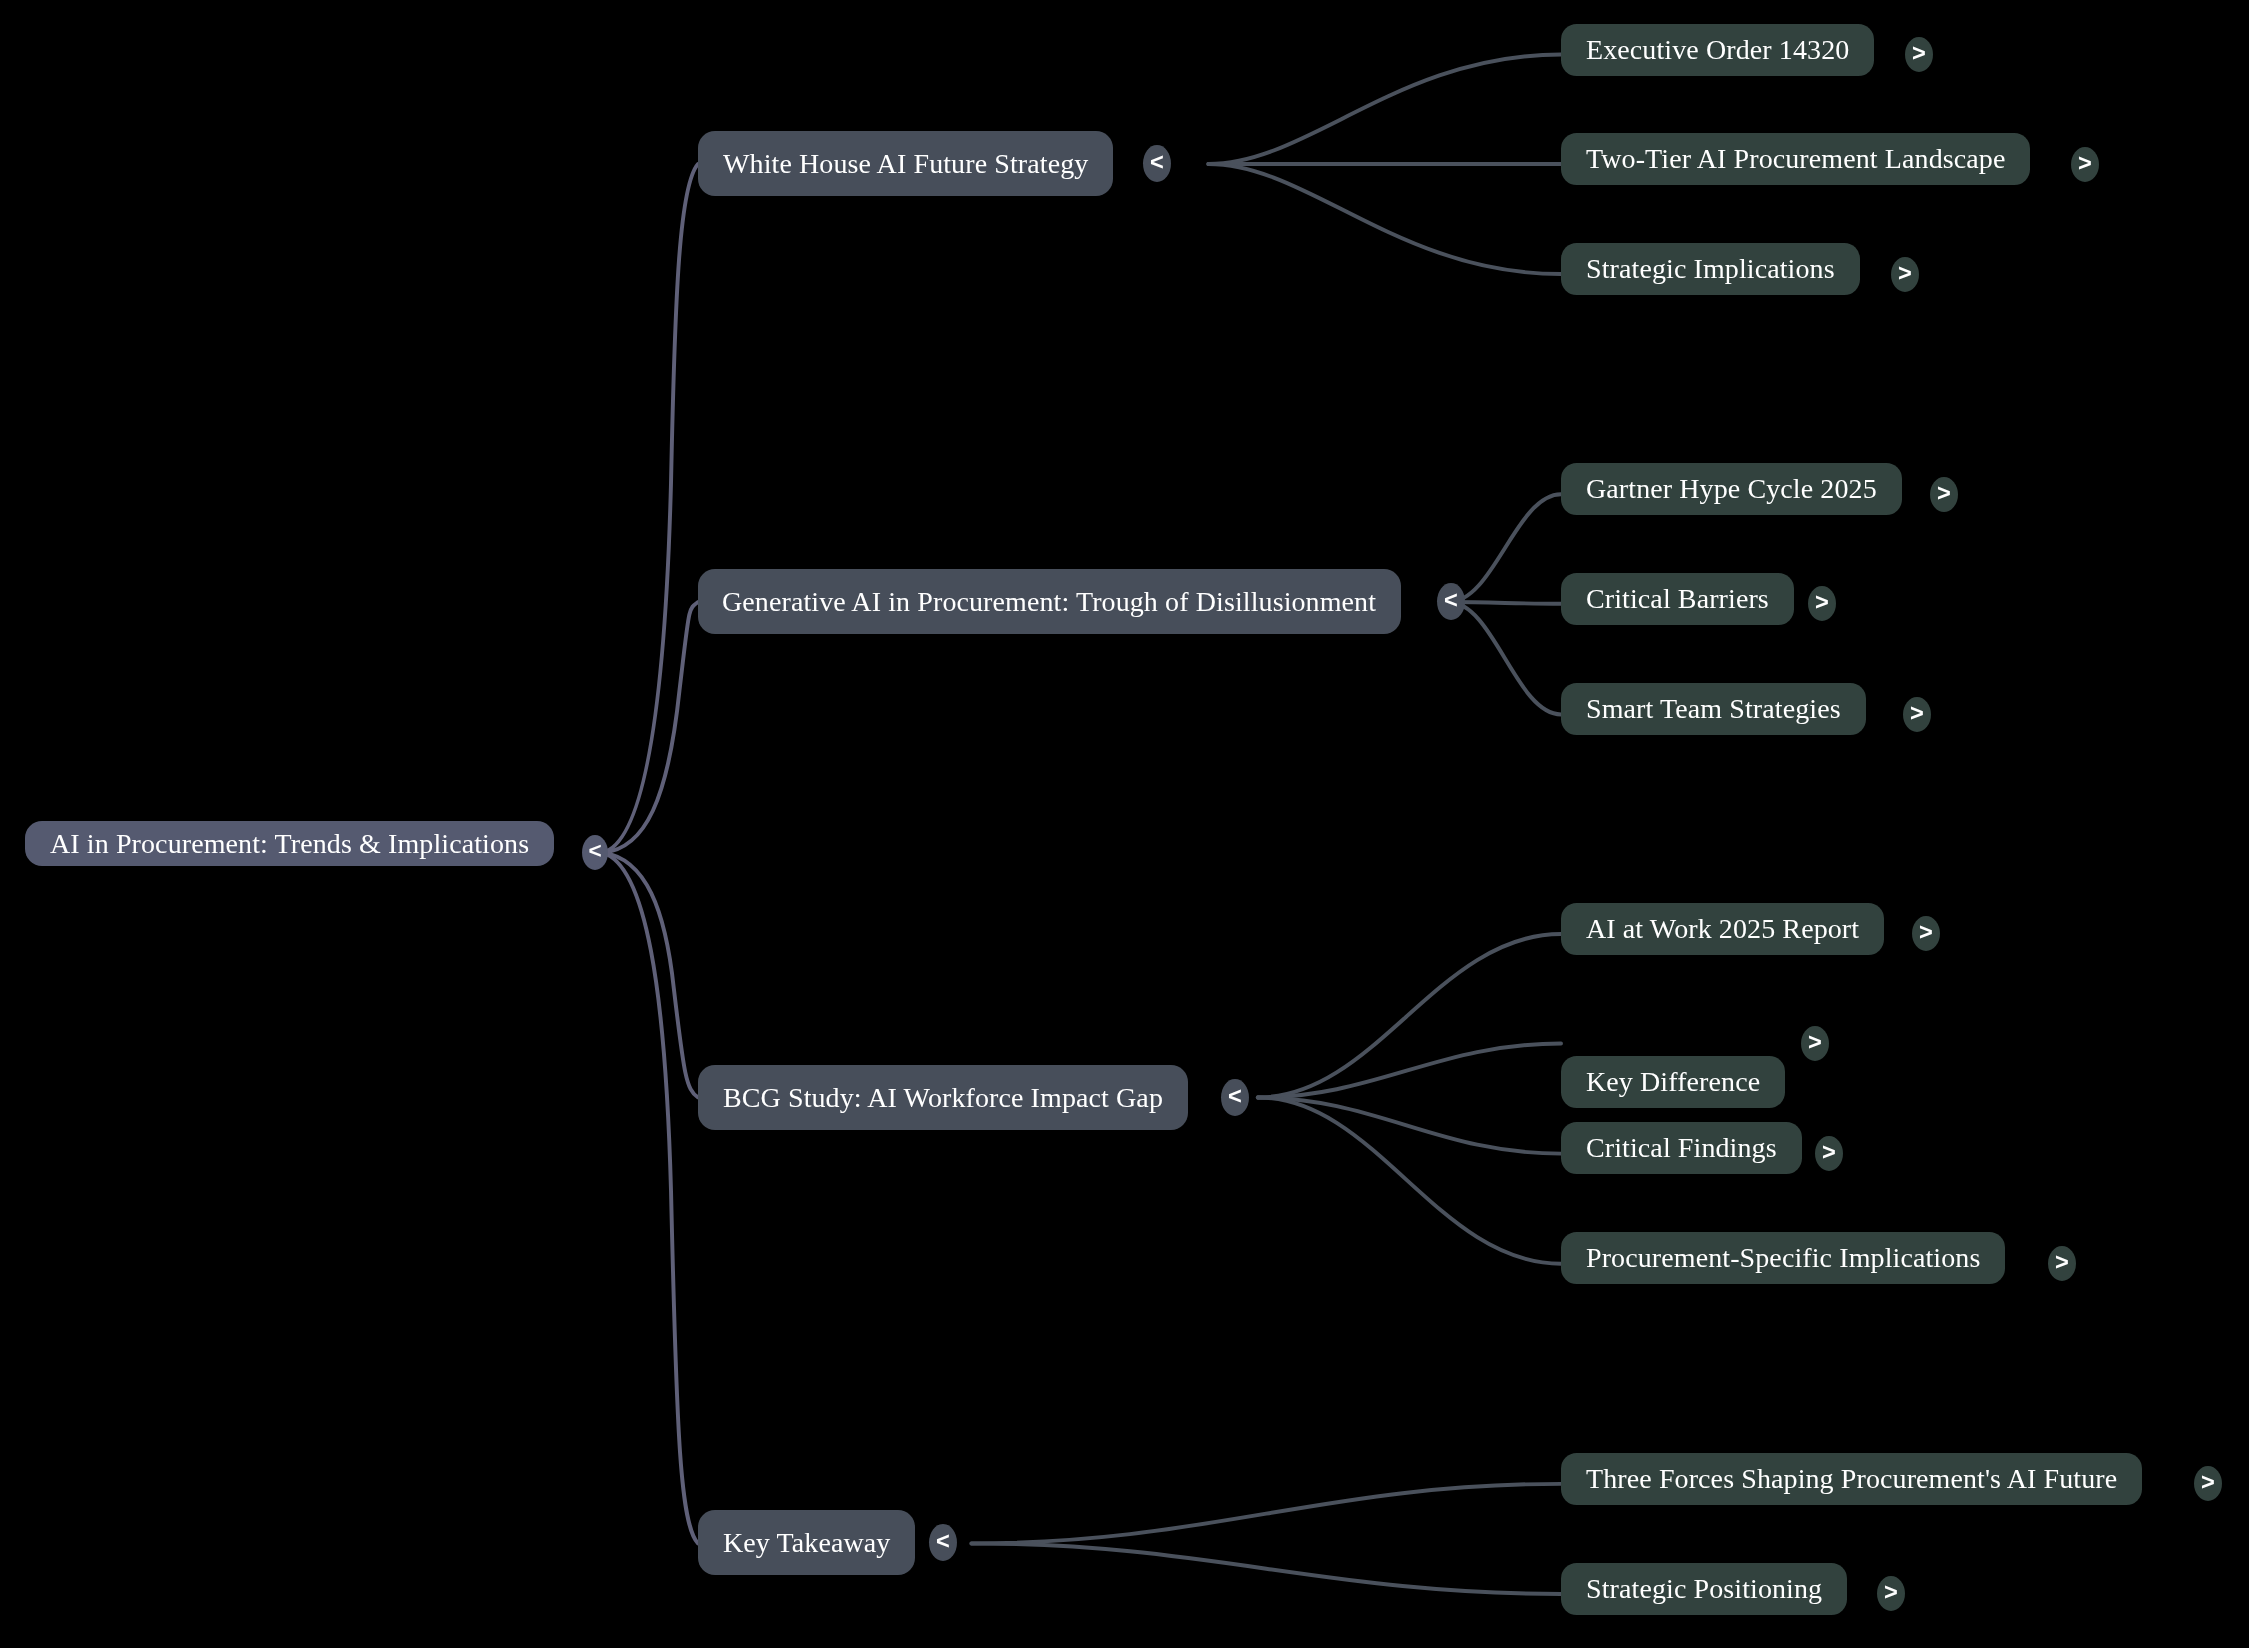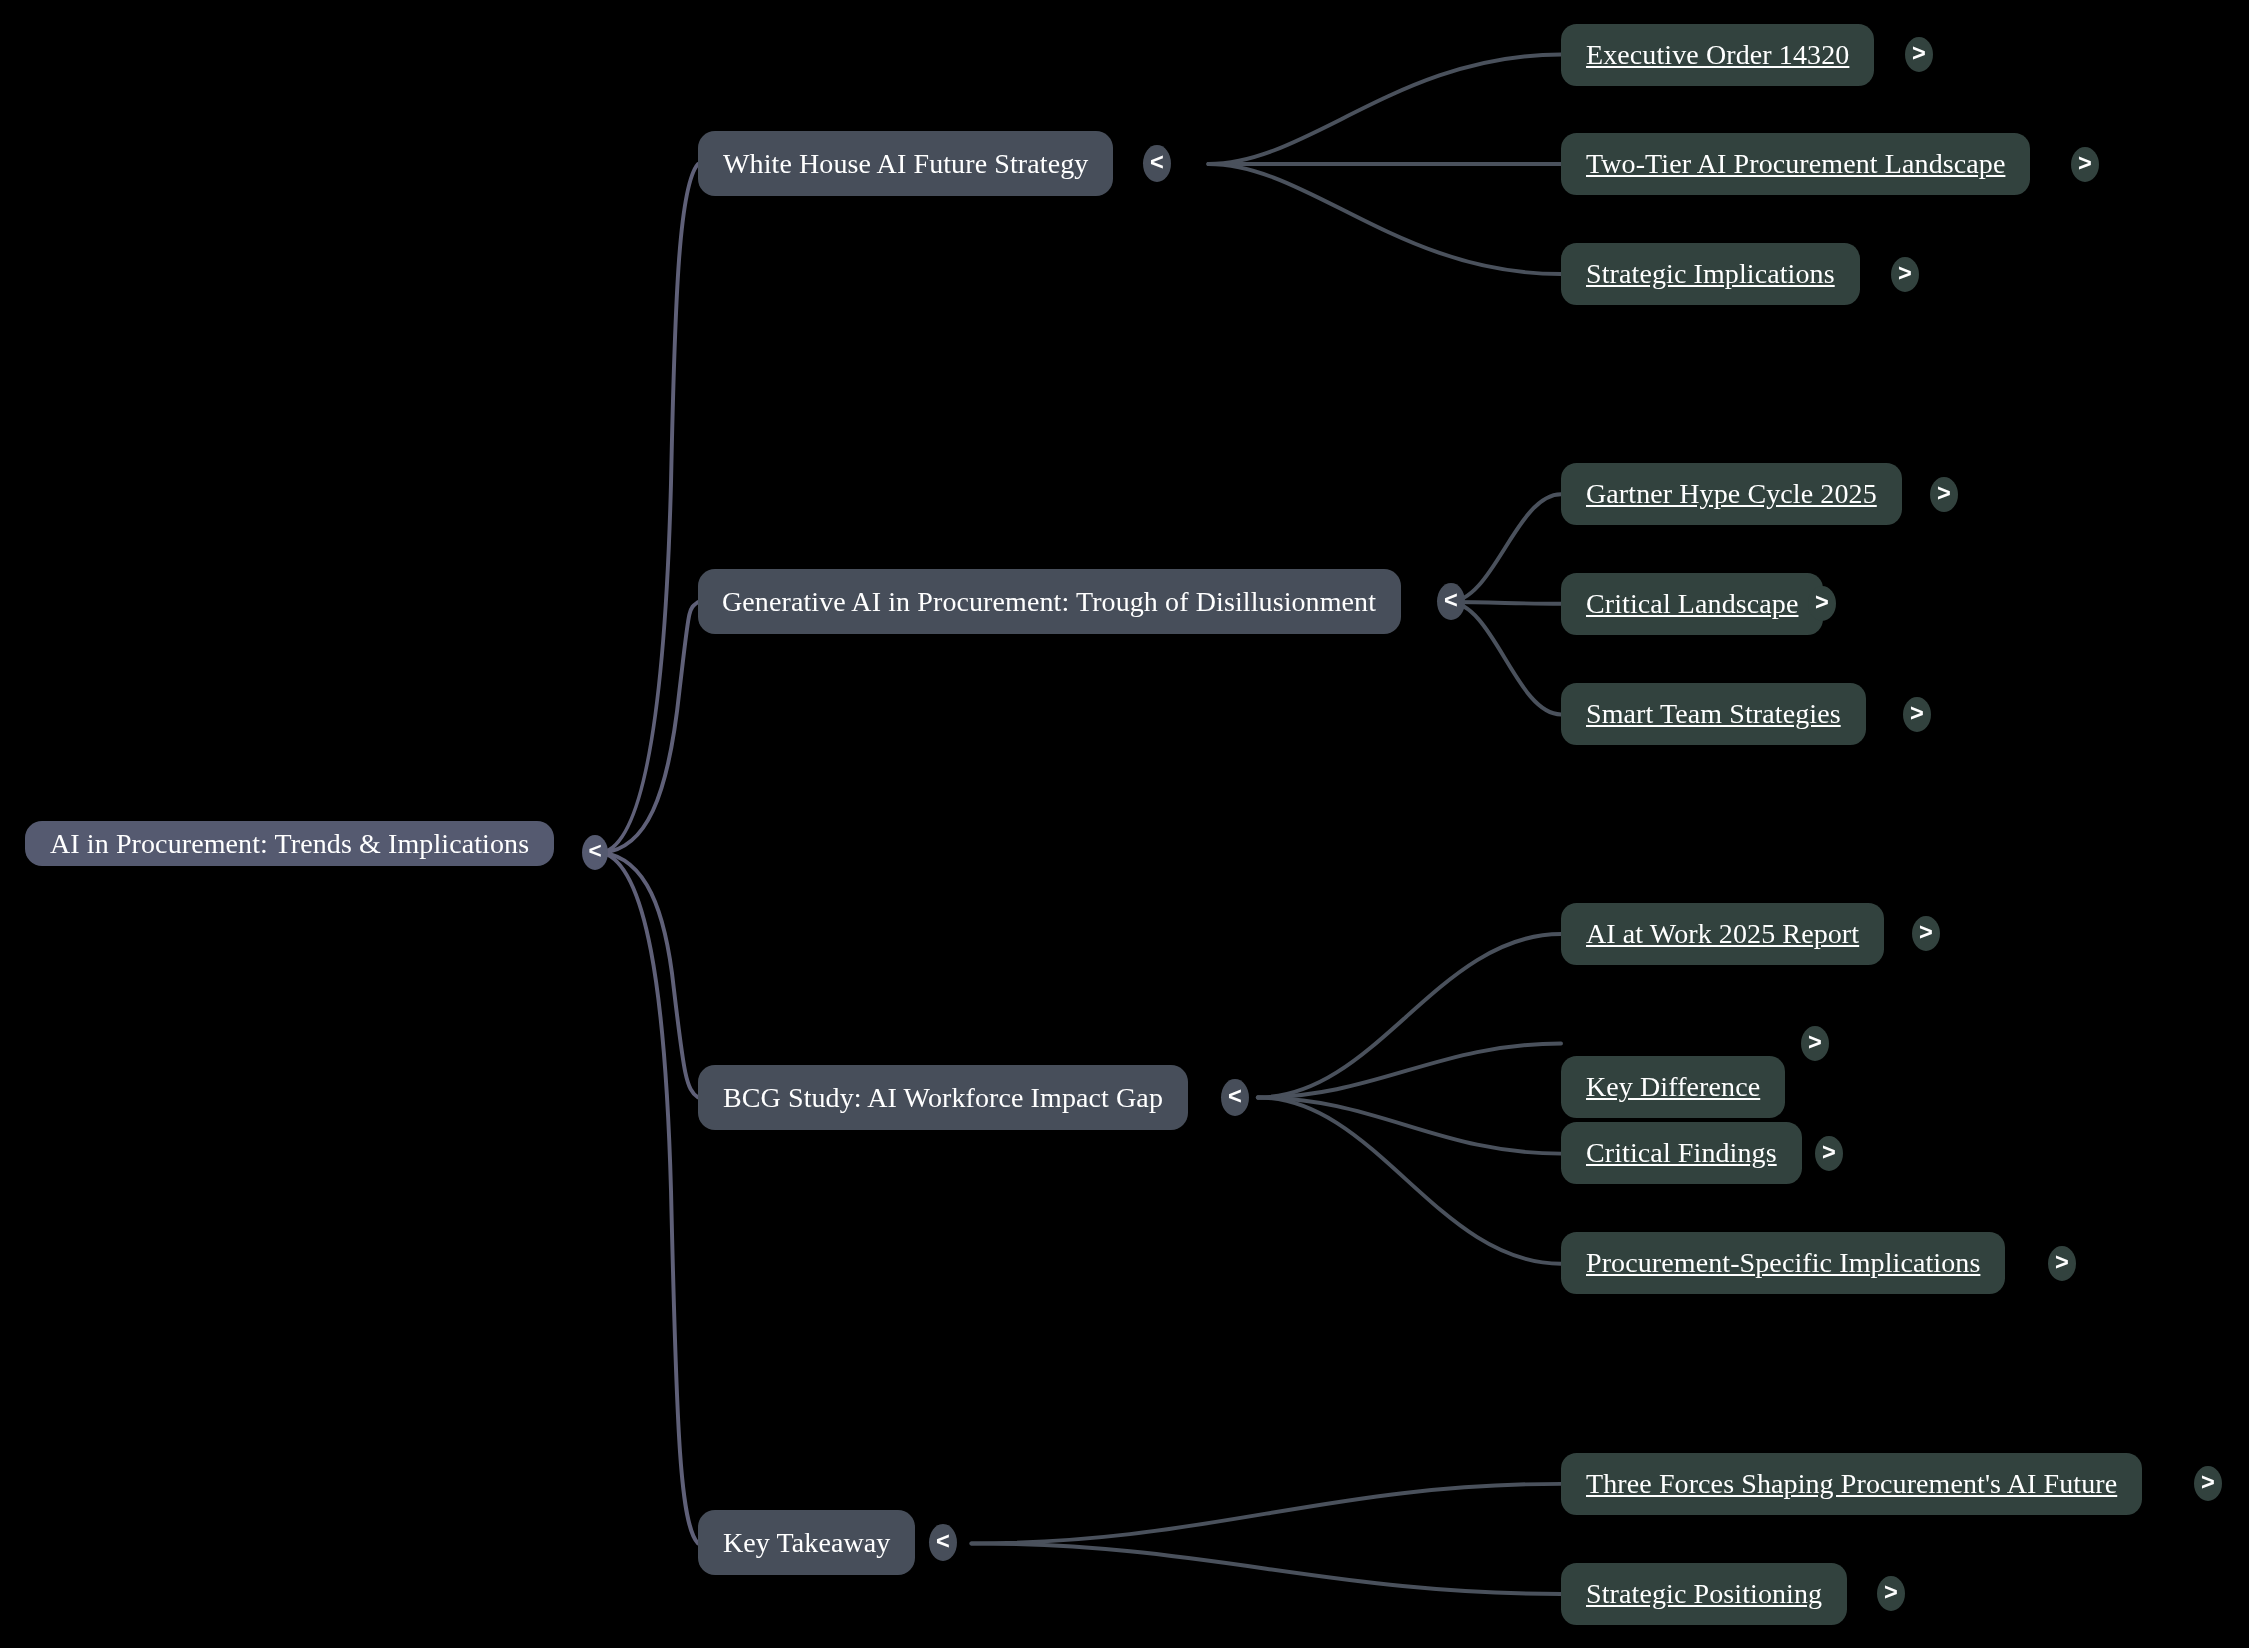--- a/index.html
+++ b/index.html
@@ -42,23 +42,22 @@
   }
   .node-branch {
     background: #474e5a;
     font-size: 28px;
     height: 65px;
     border-radius: 17px;
   }
   .node-leaf {
     background: #32423e;
     font-size: 28px;
-    height: 62px;
+    height: 52px;
     border-radius: 15.7px;
-    text-decoration: underline;
   }
   .toggle {
     position: absolute;
     display: flex;
     align-items: center;
     justify-content: center;
     border-radius: 50%;
     color: #ffffff;
     font-family: "Liberation Sans", sans-serif;
     font-weight: bold;
@@ -169,21 +168,21 @@
   </div>
 
   <div class="node node-leaf" style="left:1561px; top:463px;">
     <span>Gartner Hype Cycle 2025</span>
   </div>
   <div class="toggle toggle-leaf" style="left:1930px; top:477px;">
     <span>&gt;</span>
   </div>
 
   <div class="node node-leaf" style="left:1561px; top:573px;">
-    <span>Critical Landscape</span>
+    <span>Critical Barriers</span>
   </div>
   <div class="toggle toggle-leaf" style="left:1808px; top:586px;">
     <span>&gt;</span>
   </div>
 
   <div class="node node-leaf" style="left:1561px; top:683px;">
     <span>Smart Team Strategies</span>
   </div>
   <div class="toggle toggle-leaf" style="left:1903px; top:697px;">
     <span>&gt;</span>

